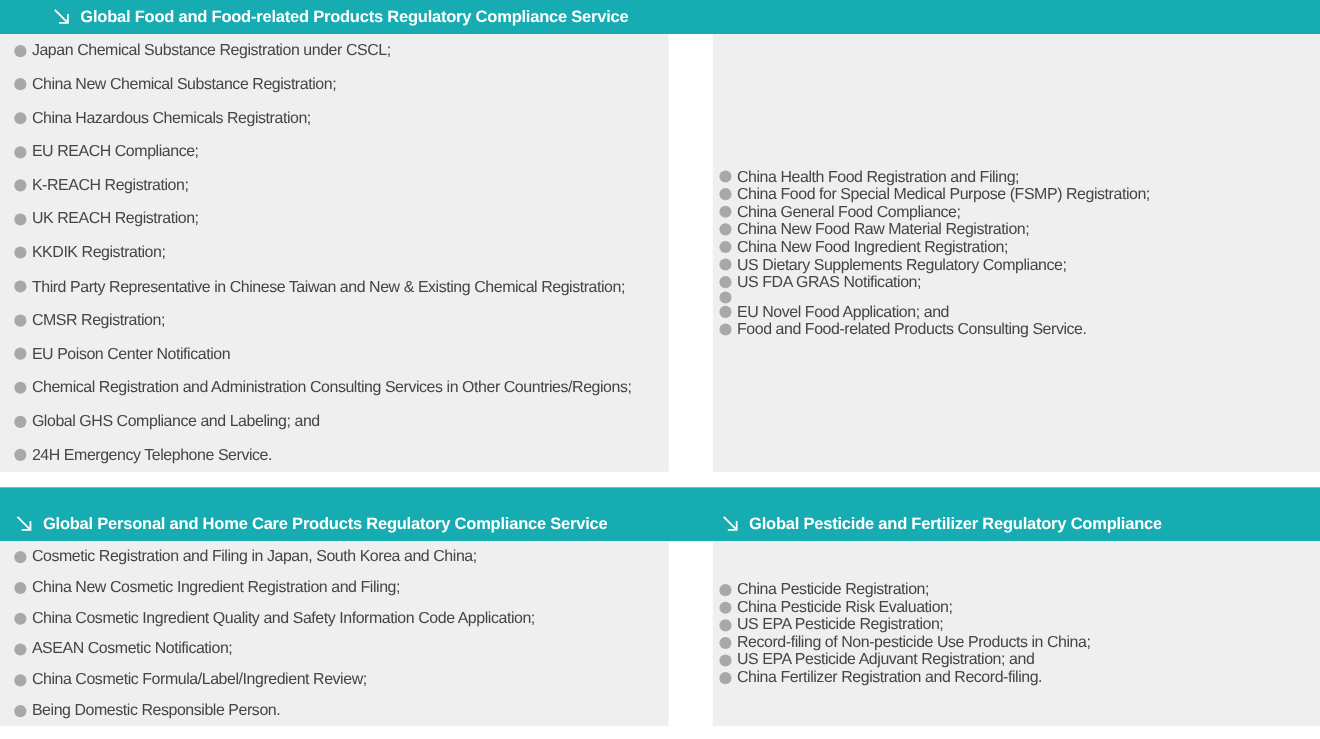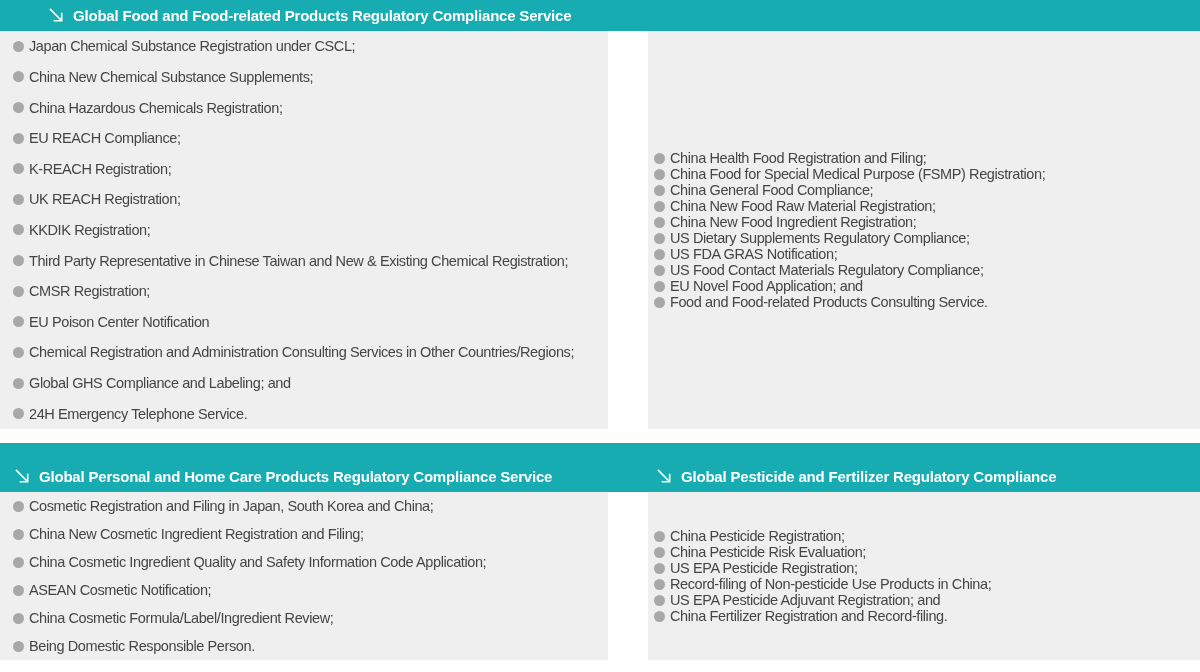--- a/index.html
+++ b/index.html
@@ -76,21 +76,21 @@
     </div>
     <div class="band-body top">
       <ul class="service-list left-col">
   <li class="service-item">
     <span class="bullet"></span>
     <span class="item-text">Japan Chemical Substance Registration under CSCL;</span>
   </li>
 
   <li class="service-item">
     <span class="bullet"></span>
-    <span class="item-text">China New Chemical Substance Supplements;</span>
+    <span class="item-text">China New Chemical Substance Registration;</span>
   </li>
 
   <li class="service-item">
     <span class="bullet"></span>
     <span class="item-text">China Hazardous Chemicals Registration;</span>
   </li>
 
   <li class="service-item">
     <span class="bullet"></span>
     <span class="item-text">EU REACH Compliance;</span>
@@ -173,21 +173,20 @@
     <span class="item-text">US Dietary Supplements Regulatory Compliance;</span>
   </li>
 
   <li class="service-item">
     <span class="bullet"></span>
     <span class="item-text">US FDA GRAS Notification;</span>
   </li>
 
   <li class="service-item">
     <span class="bullet"></span>
-    <span class="item-text">US Food Contact Materials Regulatory Compliance;</span>
   </li>
 
   <li class="service-item">
     <span class="bullet"></span>
     <span class="item-text">EU Novel Food Application; and</span>
   </li>
 
   <li class="service-item">
     <span class="bullet"></span>
     <span class="item-text">Food and Food-related Products Consulting Service.</span>

